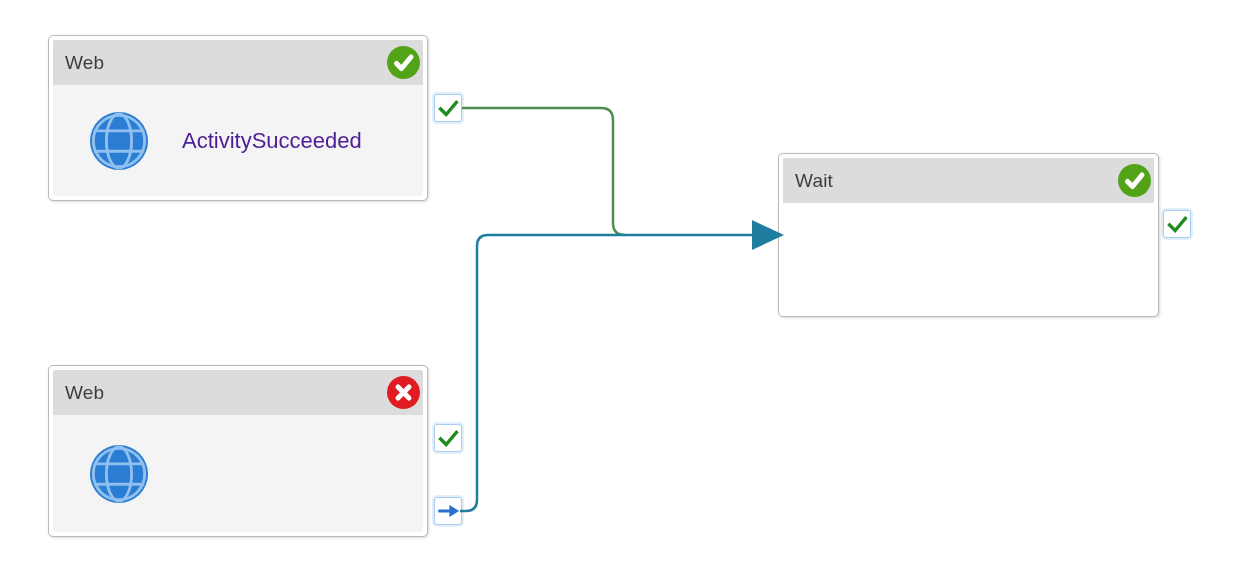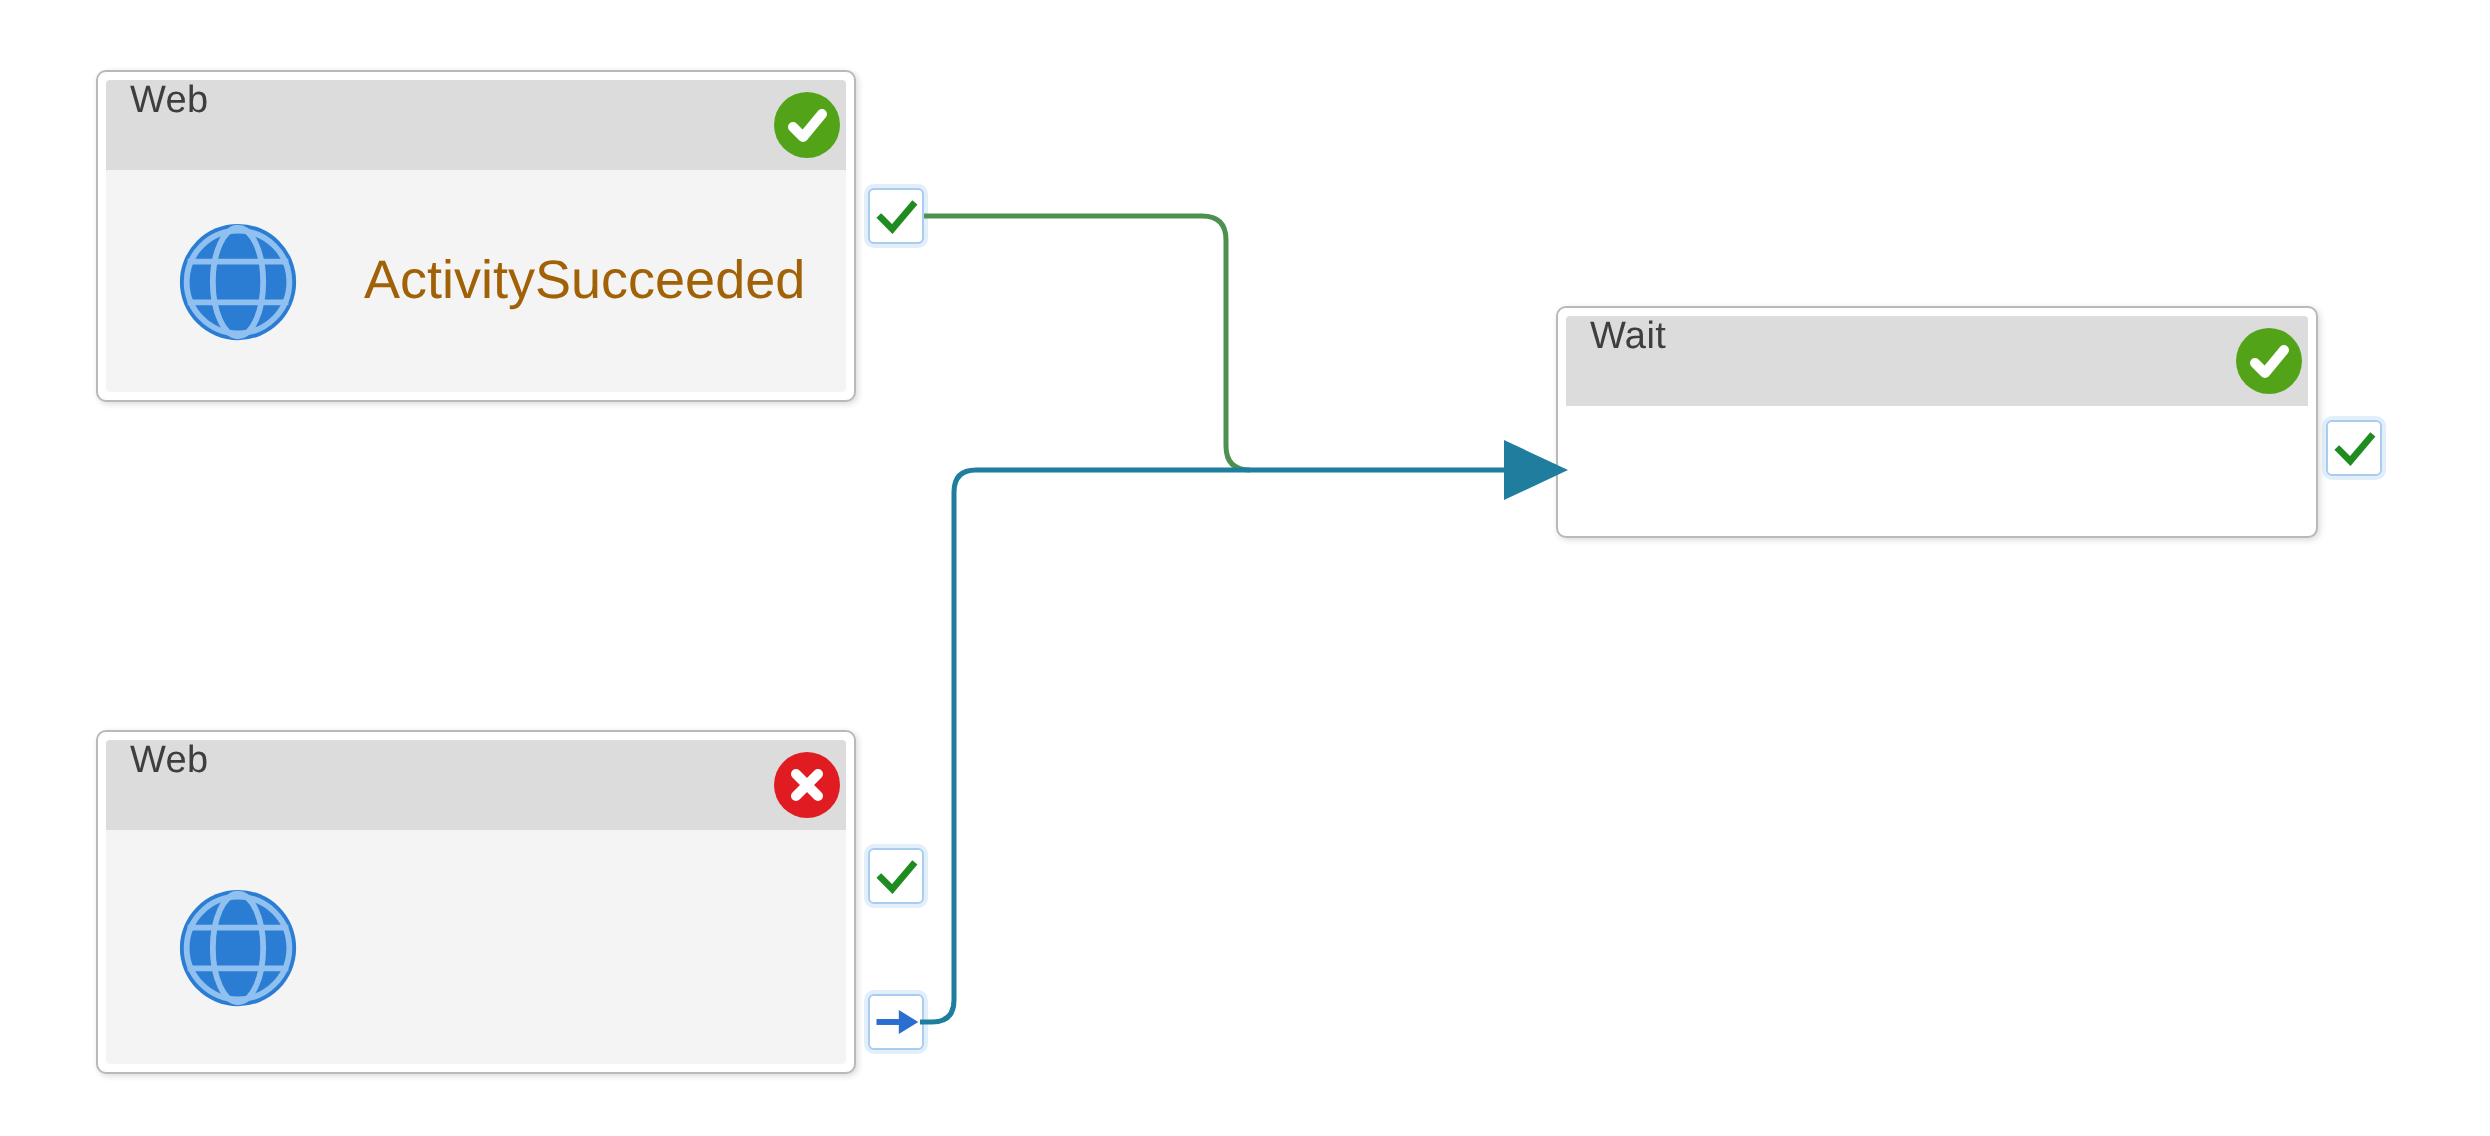--- a/index.html
+++ b/index.html
@@ -22,20 +22,21 @@
     box-sizing: border-box;
     box-shadow: 1px 1px 3px rgba(0,0,0,0.15);
     display: flex;
     flex-direction: column;
   }
   .node-header {
     background: var(--header-bg, #dcdcdc);
     height: 45px;
     flex: 0 0 45px;
     display: flex;
+    align-items: center;
     padding: 0 10px 0 12px;
     position: relative;
     border-radius: 2px 2px 0 0;
   }
   .node-type {
     font-size: 19px;
     color: #3e3e3e;
     letter-spacing: 0.2px;
   }
   .badge {
@@ -52,32 +53,32 @@
   .badge.success { background: var(--success-badge, #53a318); }
   .badge.error   { background: var(--error-badge, #e11b22); }
   .node-body {
     background: var(--body-bg, #f4f4f4);
     flex: 1;
     display: flex;
     align-items: center;
     border-radius: 0 0 2px 2px;
   }
   .node-name {
-    font-size: 27px;
-    color: #a16207;
+    font-size: 22px;
+    color: #4c1d95;
   }
   .node-body.web  { padding-left: 35px; }
   .node-body.web .node-name { margin-left: 32px; }
   .node-body.wait { padding-left: 19px; }
   .node-body.wait .node-name { margin-left: 26px; }
 
   
   #node-activity-succeeded { left: 48px;  top: 35px;  width: 380px; height: 166px; }
   #node-activity-failed    { left: 48px;  top: 365px; width: 380px; height: 172px; }
-  #node-and-condition      { left: 778px; top: 153px; width: 381px; height: 116px; }
+  #node-and-condition      { left: 778px; top: 153px; width: 381px; height: 164px; }
 
   
   .port {
     position: absolute;
     width: 28px;
     height: 28px;
     box-sizing: border-box;
     background: #ffffff;
     border: 1px solid var(--port-border, #a9cdef);
     border-radius: 3px;

